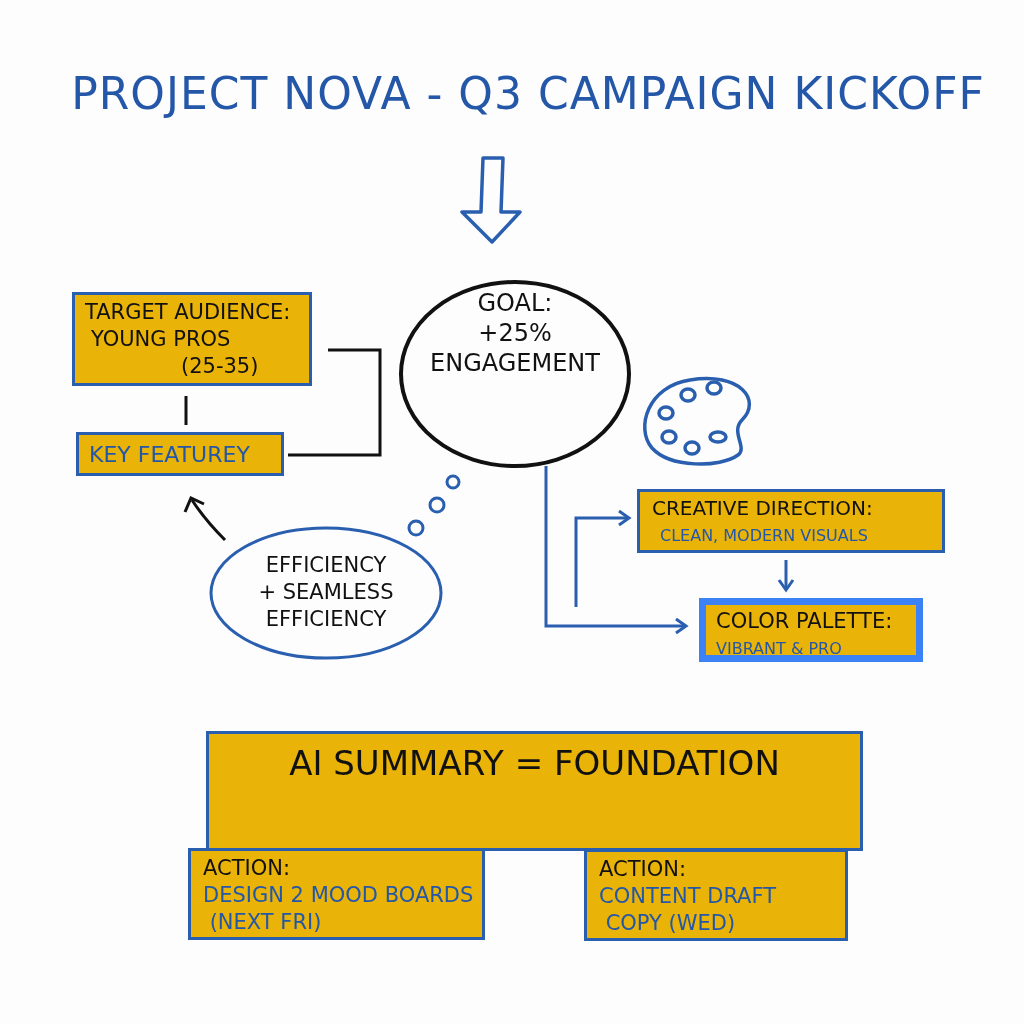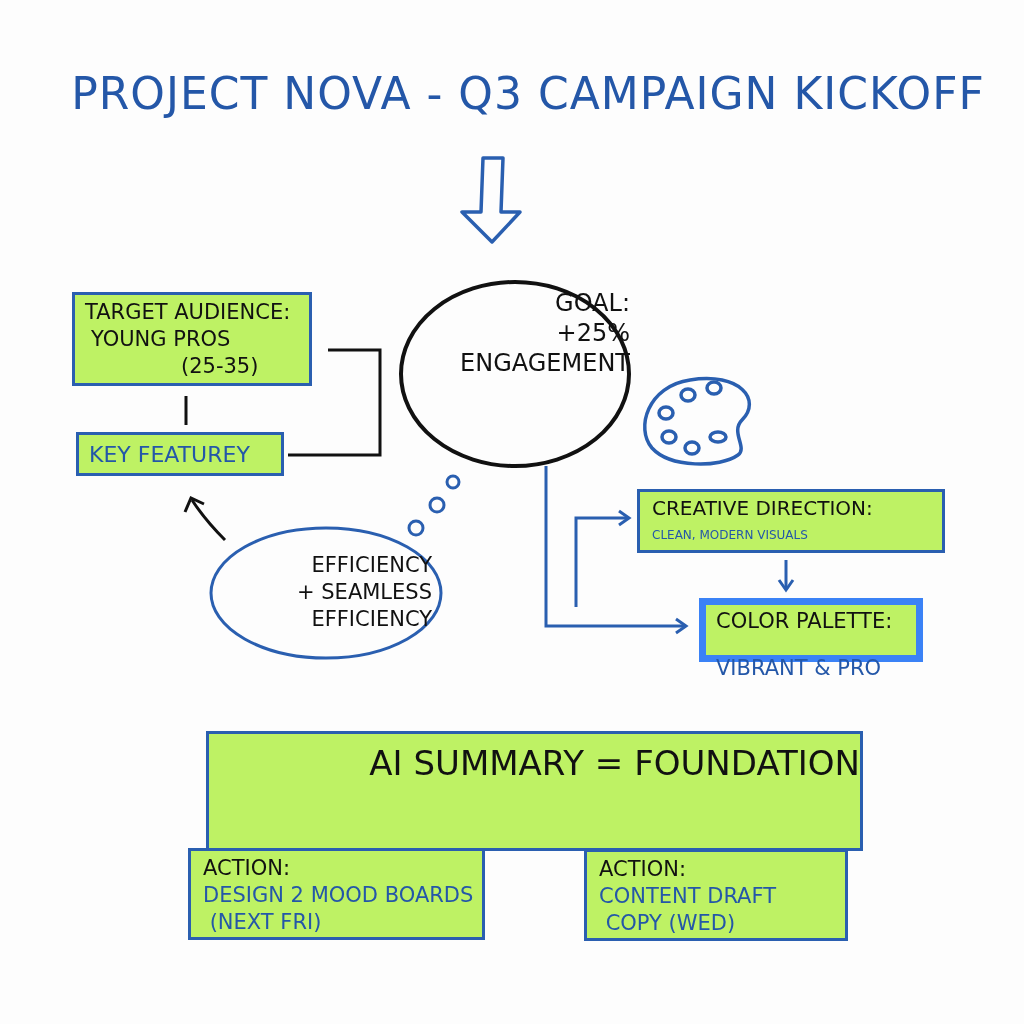--- a/index.html
+++ b/index.html
@@ -2,26 +2,26 @@
 <html><head>
 <meta charset="utf-8">
 <style>
   html, body { margin:0; padding:0; }
   body { width:1024px; height:1024px; background:#fdfdfd; position:relative; overflow:hidden;
          font-family:"DejaVu Sans", sans-serif; }
   .abs { position:absolute; }
   svg.lines { position:absolute; left:0; top:0; }
   .title { left:16px; width:1024px; top:68px; text-align:center; font-size:44px; font-weight:normal;
            color:#2457a8; letter-spacing:1px; }
-  .box { position:absolute; box-sizing:border-box; background:#bef264; }
+  .box { position:absolute; box-sizing:border-box; background:#eab308; }
   .blue-border { border:3px solid #2a5fb0; }
   .black-border { border:7px solid #3b82f6; }
   .t { font-size:21px; line-height:27px; color:#111; white-space:pre; }
   .t.blue { color:#2457a8; }
-  .center { text-align:right; }
+  .center { text-align:center; }
   .big { font-size:34px; line-height:42px; color:#111; }
 </style>
 </head>
 <body>
 
 <svg class="lines" width="1024" height="1024">
 
   <g fill="none" stroke="#2a5fb0" stroke-width="3.5" stroke-linejoin="round">
     <path d="M483 158 L503 158 L501 212 L520 212 L492 242 L462 212 L481 212 Z"></path>
   </g>
@@ -78,26 +78,26 @@
 </div>
 
 <div class="abs center" style="left:220px; top:552px; width:212px;">
   <div class="t">EFFICIENCY</div>
   <div class="t">+ SEAMLESS</div>
   <div class="t">EFFICIENCY</div>
 </div>
 
 <div class="box blue-border" style="left:637px; top:489px; width:308px; height:64px; padding:3px 12px;">
   <div class="t" style="font-size:20px;">CREATIVE DIRECTION:</div>
-  <div class="t blue" style="font-size:12px;">CLEAN, MODERN VISUALS</div>
+  <div class="t blue" style="font-size:16px;margin-left:8px;">CLEAN, MODERN VISUALS</div>
 </div>
 
 <div class="box black-border" style="left:699px; top:598px; width:224px; height:64px; padding:3px 10px;">
   <div class="t" style="font-size:21px;">COLOR PALETTE:</div>
-  <div class="t blue" style="font-size:21px;margin-top:20px;">VIBRANT &amp; PRO</div>
+  <div class="t blue" style="font-size:16px;">VIBRANT &amp; PRO</div>
 </div>
 
 <div class="box blue-border center" style="left:186px; top:731px; width:657px; height:120px; padding:8px 0;margin-left:20px;">
   <div class="big">AI SUMMARY = FOUNDATION</div>
 </div>
 
 <div class="box blue-border" style="left:188px; top:848px; width:297px; height:92px; padding:4px 12px;">
   <div class="t">ACTION:</div>
   <div class="t blue">DESIGN 2 MOOD BOARDS</div>
   <div class="t blue"> (NEXT FRI)</div>

